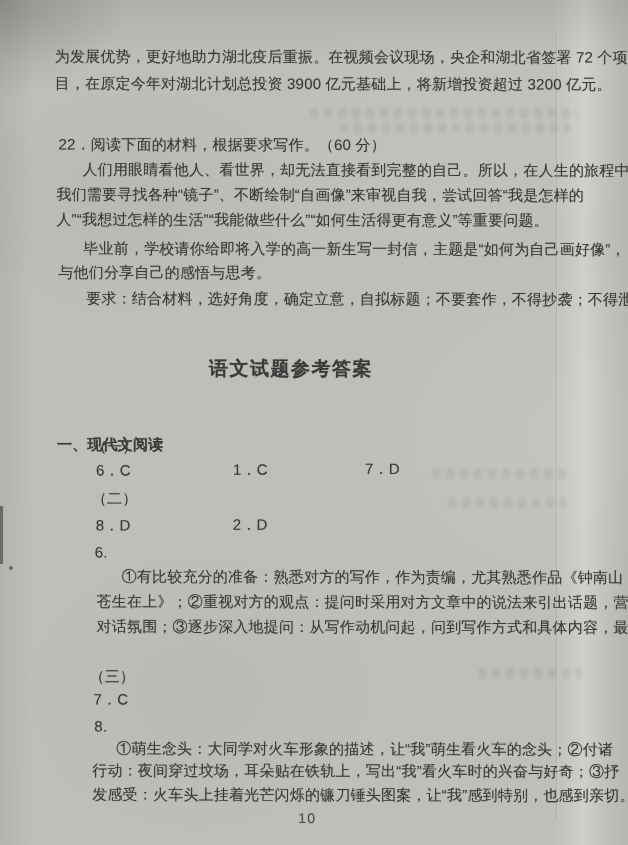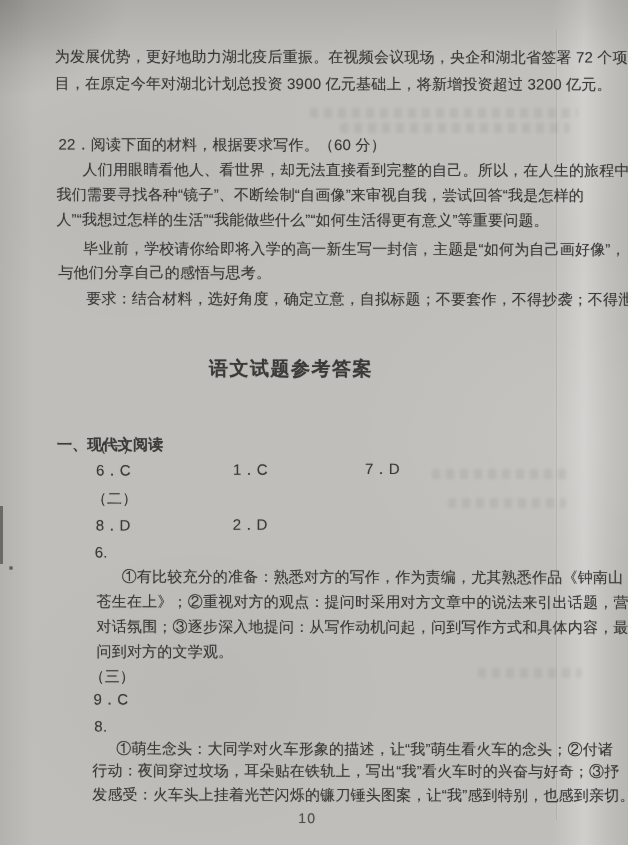--- a/index.html
+++ b/index.html
@@ -118,24 +118,23 @@
     <div class="ln" style="top:460px;left:365px">7．D</div>
 
     <div class="ln" style="top:490px;left:92px">（二）</div>
     <div class="ln" style="top:517px;left:96px">8．D</div>
     <div class="ln" style="top:516px;left:233px">2．D</div>
 
     <div class="ln" style="top:544px;left:95px">6.</div>
     <div class="ln" style="top:568px;left:122px">①有比较充分的准备：熟悉对方的写作，作为责编，尤其熟悉作品《钟南山：</div>
     <div class="ln" style="top:593px;left:97px">苍生在上》；②重视对方的观点：提问时采用对方文章中的说法来引出话题，营造</div>
     <div class="ln" style="top:618px;left:97px">对话氛围；③逐步深入地提问：从写作动机问起，问到写作方式和具体内容，最后</div>
-    <div class="ln" style="top:643px;left:97px">问到对方的文学观。</div>
 
     <div class="ln" style="top:668px;left:90px">（三）</div>
-    <div class="ln" style="top:691px;left:94px">9．C</div>
+    <div class="ln" style="top:691px;left:94px">7．C</div>
 
     <div class="ln" style="top:718px;left:95px">8.</div>
     <div class="ln" style="top:740px;left:117px">①萌生念头：大同学对火车形象的描述，让“我”萌生看火车的念头；②付诸</div>
     <div class="ln" style="top:762px;left:93px">行动：夜间穿过坟场，耳朵贴在铁轨上，写出“我”看火车时的兴奋与好奇；③抒</div>
     <div class="ln" style="top:786px;left:93px">发感受：火车头上挂着光芒闪烁的镰刀锤头图案，让“我”感到特别，也感到亲切。</div>
 
     <div class="ln pageno" style="top:810px;left:-6px">10</div>
 
   </div>
 </div>

